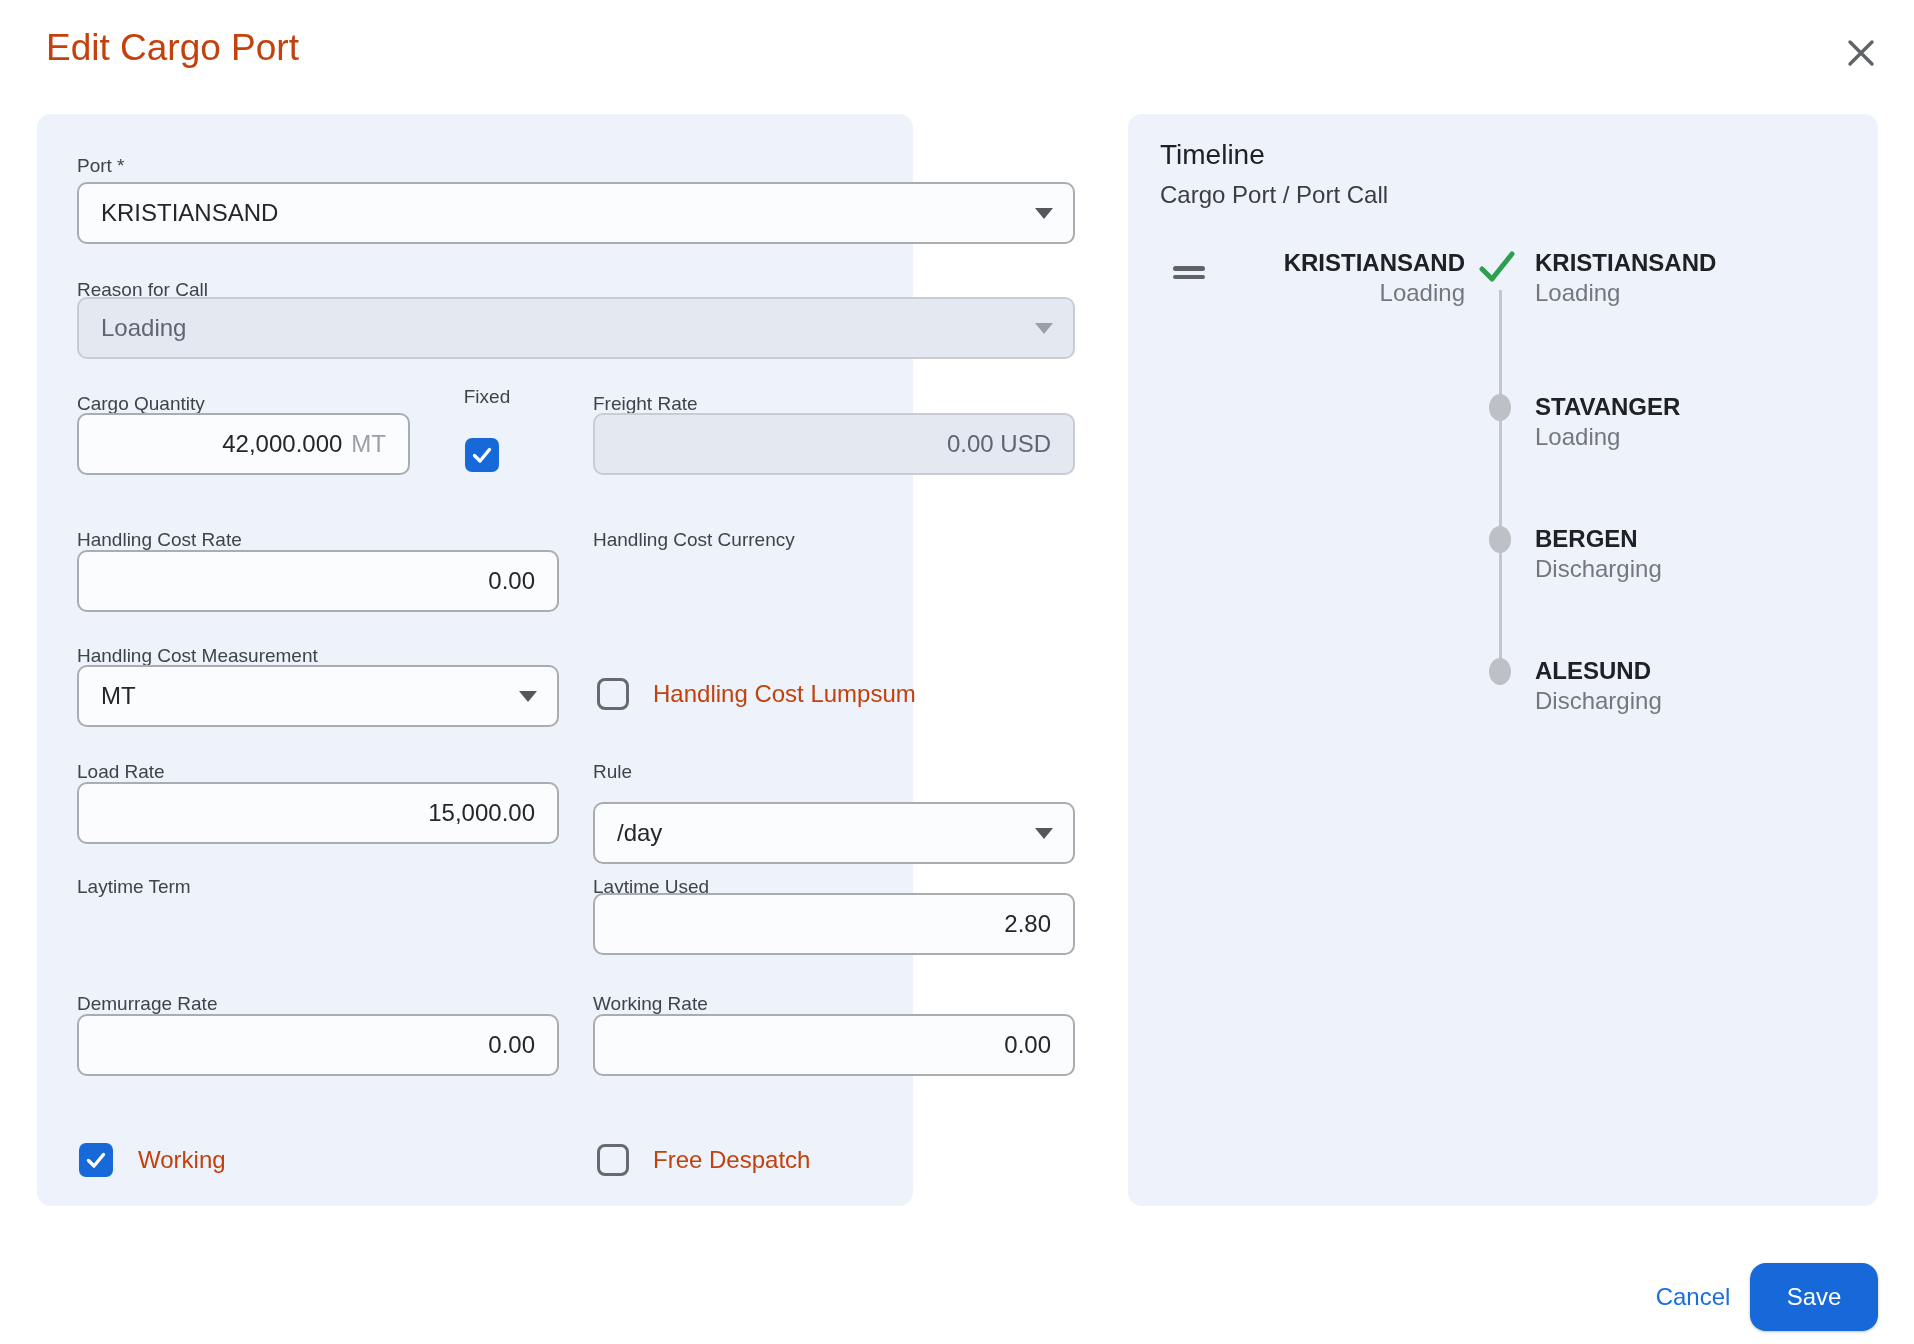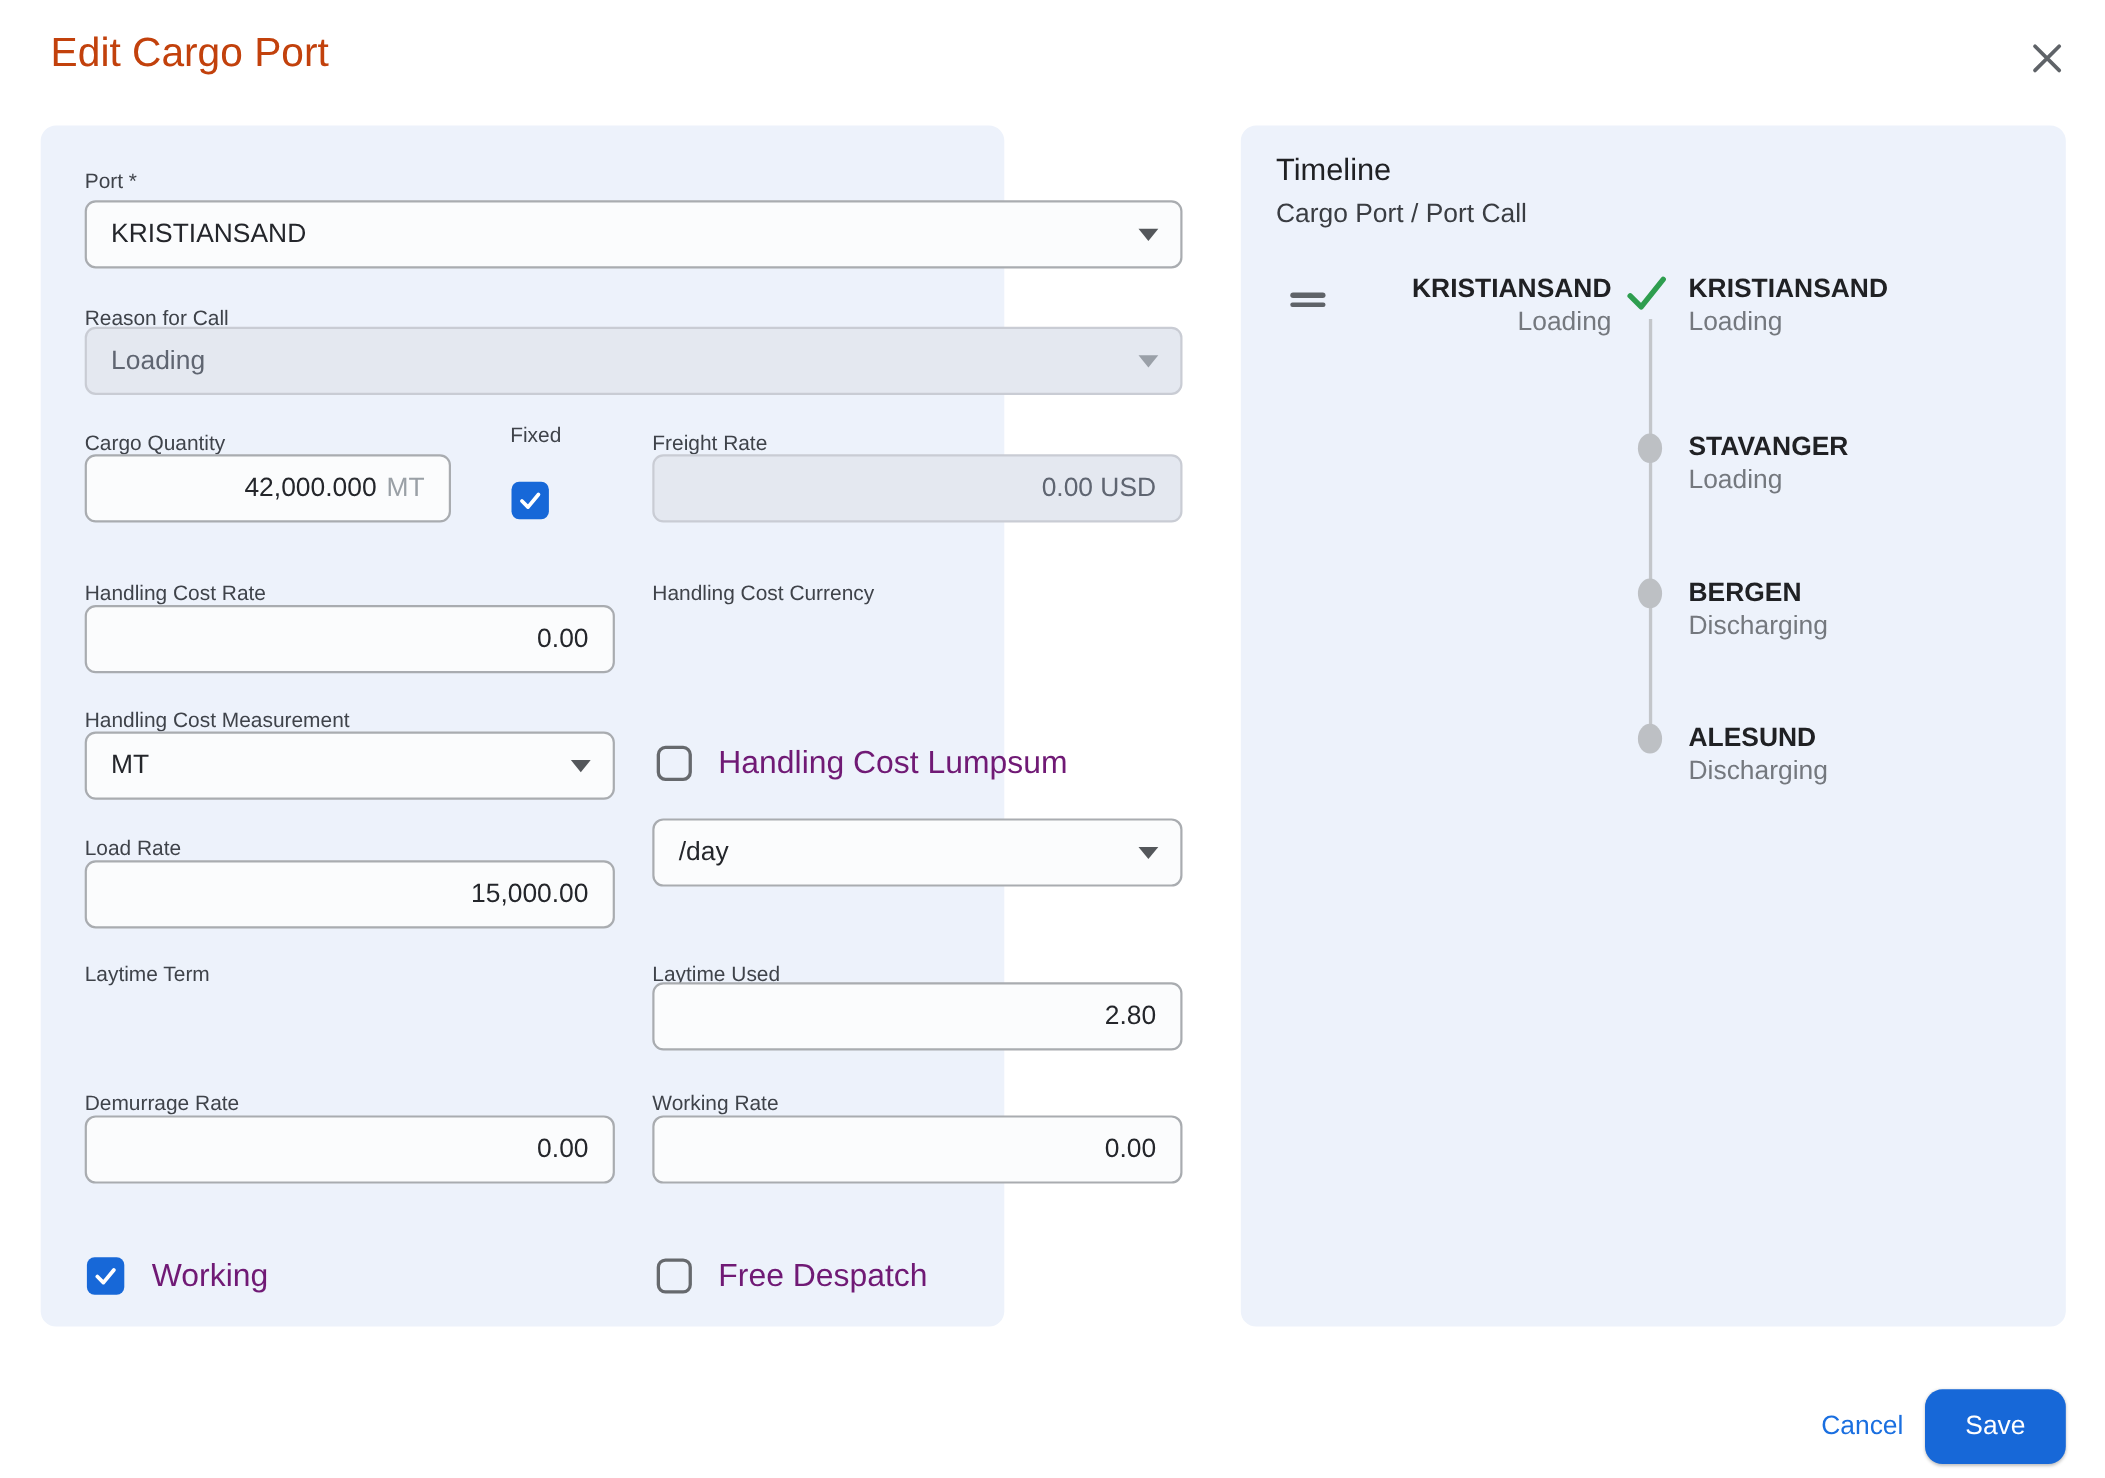--- a/index.html
+++ b/index.html
@@ -42,32 +42,32 @@
   
   #f-port-label{left:40px;top:41px}        #f-port{left:40px;top:68px;width:998px}
   #f-reason-label{left:40px;top:165px}     #f-reason{left:40px;top:183px;width:998px}
   #f-qty-label{left:40px;top:279px}        #f-qty{left:40px;top:299px;width:333px}
   #f-fixed-label{left:400px;top:272px;width:100px;text-align:center}
   #f-freight-label{left:556px;top:279px}   #f-freight{left:556px;top:299px;width:482px}
   #f-hcr-label{left:40px;top:415px}        #f-hcr{left:40px;top:436px;width:482px}
   #f-hcc-label{left:556px;top:415px}       #f-hcc{left:556px;top:436px;width:482px}
   #f-hcm-label{left:40px;top:531px}        #f-hcm{left:40px;top:551px;width:482px}
   #f-load-label{left:40px;top:647px}       #f-load{left:40px;top:668px;width:482px}
-  #f-rule-label{left:556px;top:647px}      #f-rule{left:556px;top:630px;width:482px}
+  #f-rule-label{left:556px;top:647px}      #f-rule{left:556px;top:688px;width:482px}
   #f-lt-label{left:40px;top:762px}         #f-lt{left:40px;top:779px;width:482px}
   #f-lu-label{left:556px;top:762px}        #f-lu{left:556px;top:779px;width:482px}
   #f-dem-label{left:40px;top:879px}        #f-dem{left:40px;top:900px;width:482px}
   #f-des-label{left:556px;top:879px}       #f-des{left:556px;top:900px;width:482px}
   
   .cb{position:absolute;box-sizing:border-box;cursor:pointer;}
   .cb.checked{width:34px;height:34px;background:#1768d8;border-radius:7px;
     display:flex;align-items:center;justify-content:center;}
   .cb.unchecked{width:32px;height:32px;background:transparent;
     border:3.5px solid #66696d;border-radius:8px;}
-  .cb-label{position:absolute;font-size:29px;line-height:30px;color:#701a75;cursor:pointer;white-space:nowrap;}
+  .cb-label{position:absolute;font-size:24px;line-height:30px;color:#c2410c;cursor:pointer;white-space:nowrap;}
   #cb-fixed{left:428px;top:324px}
   #cb-lumpsum{left:560px;top:564px}        #f-lumpsum-label{left:616px;top:565px}
   #cb-working{left:42px;top:1029px}        #f-working-label{left:101px;top:1031px}
   #cb-freedespatch{left:560px;top:1030px}  #f-freedespatch-label{left:616px;top:1031px}
   
   #tl-title{position:absolute;left:32px;top:24px;font-size:28px;line-height:34px;color:#202124;}
   #tl-subtitle{position:absolute;left:32px;top:66px;font-size:24px;line-height:30px;color:#3a3d42;}
   .drag-handle{position:absolute;left:45px;top:152px;width:32px;height:14px;cursor:grab;}
   .drag-handle .bar{height:4.5px;border-radius:3px;background:#5f6368;}
   .drag-handle .bar + .bar{margin-top:4px;}

